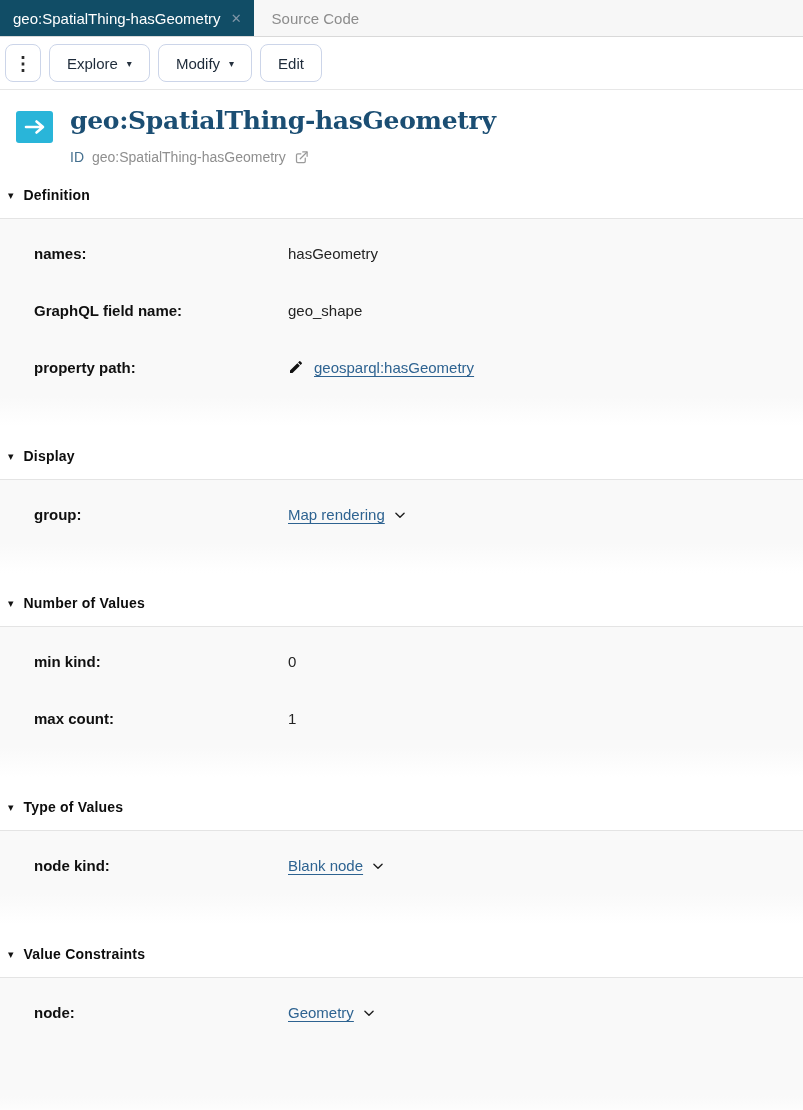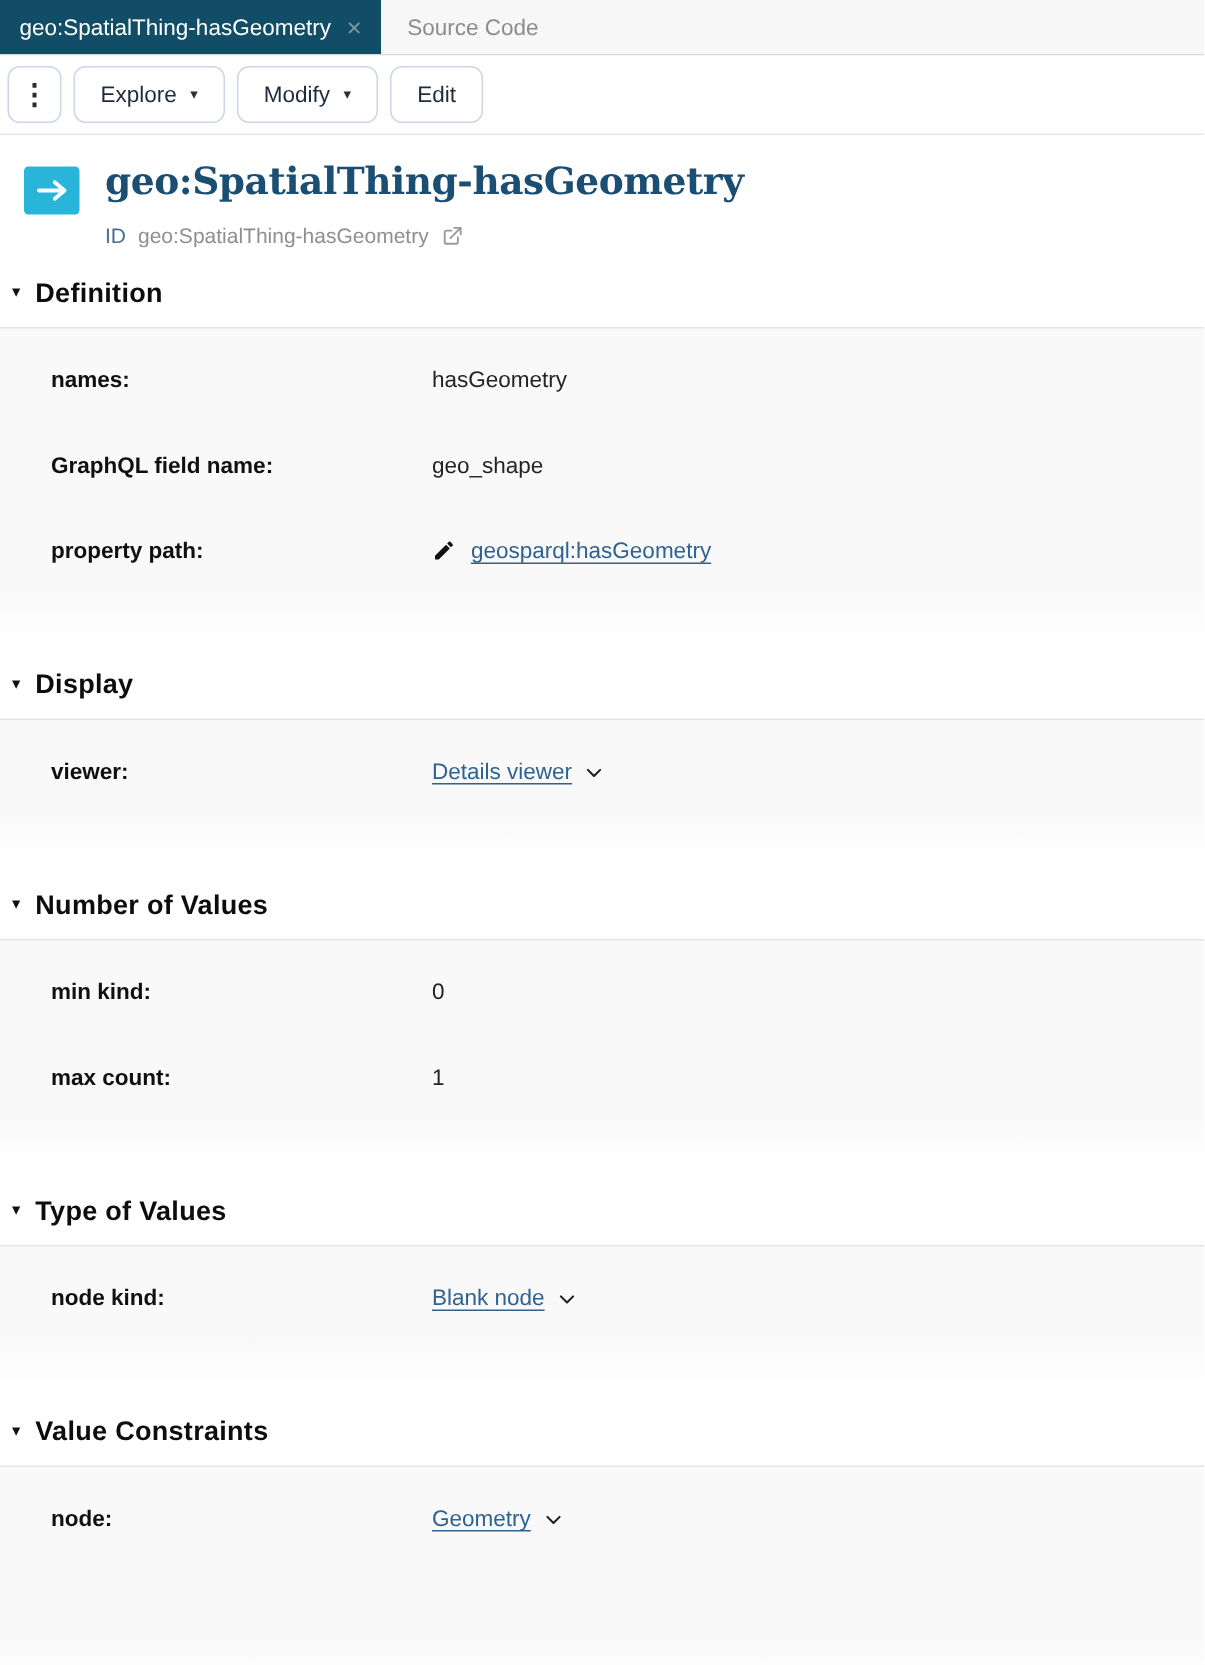--- a/index.html
+++ b/index.html
@@ -24,21 +24,21 @@
   .ph-icon { width:37px; height:32px; background:#29b5d9; border-radius:3px; display:flex; align-items:center; justify-content:center; margin-top:4px; flex-shrink:0; }
   .ph-title { font-family:"DejaVu Serif", serif; font-weight:700; font-size:25px; color:#1b4e73; line-height:1.15; letter-spacing:-0.3px; }
   .ph-id { display:flex; align-items:center; gap:8px; margin-top:13px; font-size:14px; }
   .ph-id-label { color:#45708f; }
   .ph-id-value { color:#8f8f8f; }
   .ext-icon { display:inline-flex; margin-top:1px; cursor:pointer; }
 
   
   .sec-head { display:flex; align-items:center; gap:10px; padding:20px 0 12px 8px; cursor:pointer; background:#fff; flex-shrink:0; }
   .tri { font-size:11px; color:#111; line-height:1; }
-  .sec-title { font-size:18px; font-weight:700; color:#0d0d0d; letter-spacing:0.2px; line-height:21px; }
+  .sec-title { font-size:14px; font-weight:700; color:#0d0d0d; letter-spacing:0.2px; line-height:21px; }
   .sec-body { border-top:1px solid #e4e4e4; background:linear-gradient(to bottom, #f9f9f9 calc(100% - 30px), #ffffff 100%); padding:6px 16px 30px; flex-shrink:0; }
   .sec-body--fill { flex:1 1 auto; padding-bottom:0; background:linear-gradient(to bottom, #f9f9f9 calc(100% - 14px), #fdfdfd 100%); }
 
   .row { display:flex; align-items:center; height:57px; padding-left:18px; }
   .row-label { width:254px; flex-shrink:0; font-weight:700; font-size:15px; color:#101010; }
   .row-value { display:flex; align-items:center; gap:8px; font-size:15px; color:#242424; }
   a.link { color:#2e6391; text-decoration:underline; text-underline-offset:3px; cursor:pointer; }
   .chev { display:inline-flex; margin-top:2px; cursor:pointer; }
   .pencil { display:inline-flex; margin-right:2px; cursor:pointer; }
 </style>
@@ -125,23 +125,23 @@
       </div>
     </div>
   </div>
 
   <div class="sec-head">
     <span class="tri">▾</span>
     <span class="sec-title">Display</span>
   </div>
   <div class="sec-body">
     <div class="row">
-      <div class="row-label">viewer:</div>
-      <div class="row-value">
-        <a class="link">Details viewer</a>
+      <div class="row-label">group:</div>
+      <div class="row-value">
+        <a class="link">Map rendering</a>
         <span class="chev">
           <svg width="14" height="14" viewBox="0 0 24 24" fill="none" stroke="#1f1f1f" stroke-width="2.4" stroke-linecap="round" stroke-linejoin="round">
               <polyline points="5 9 12 16 19 9"></polyline>
             </svg>
         </span>
       </div>
     </div>
   </div>
 
   <div class="sec-head">

